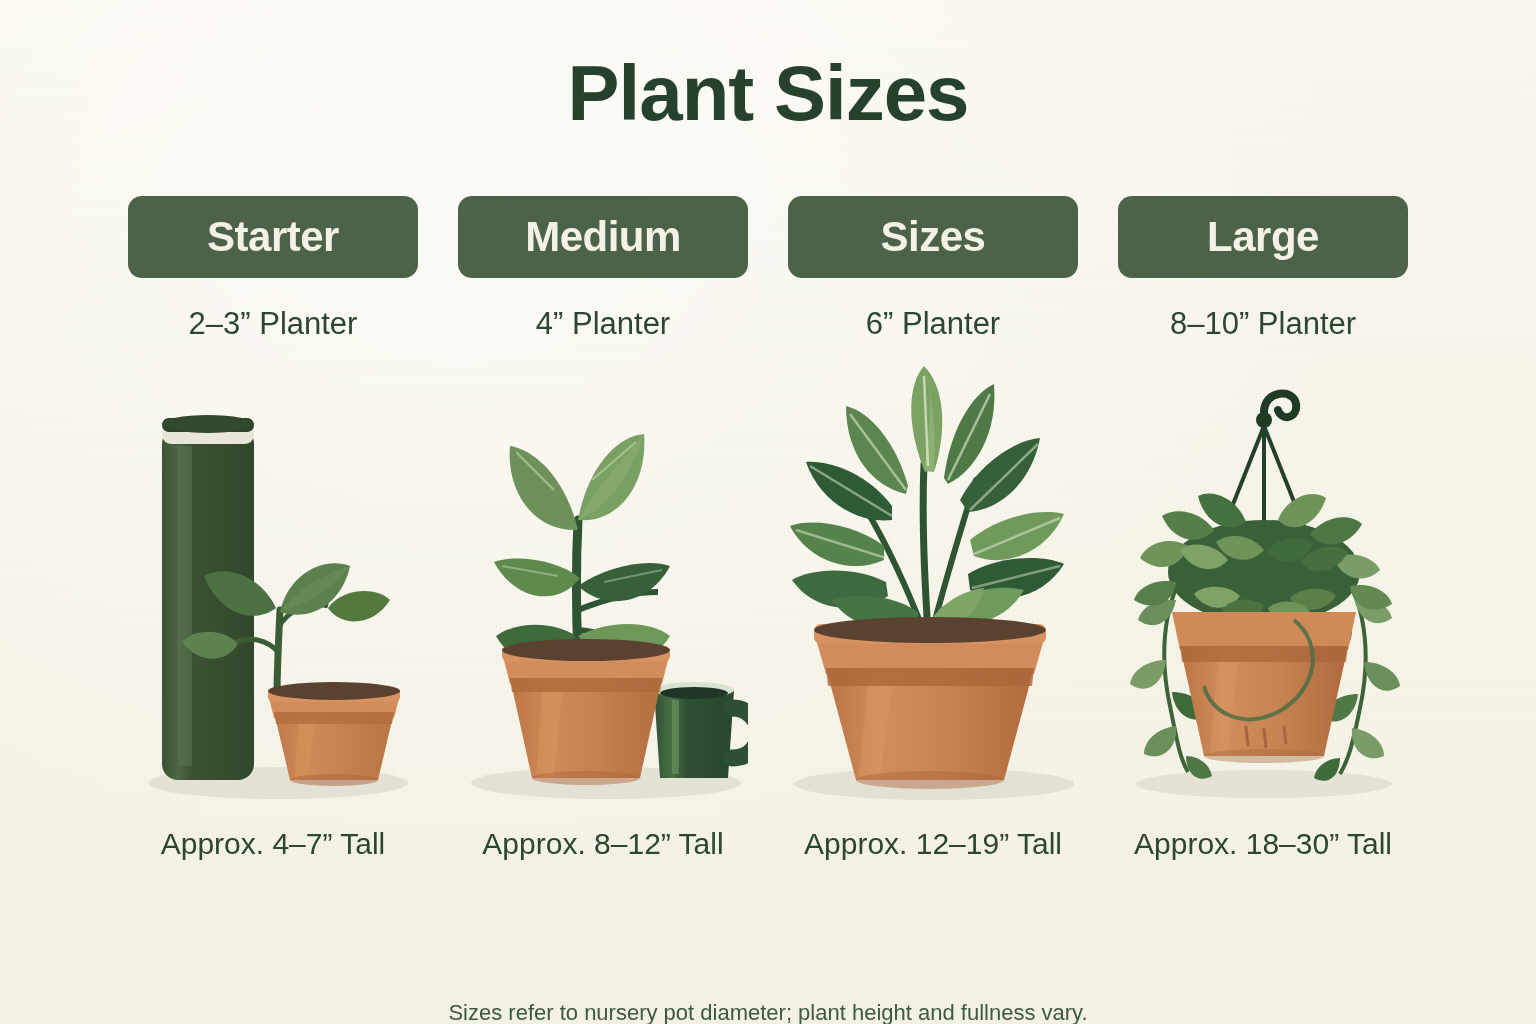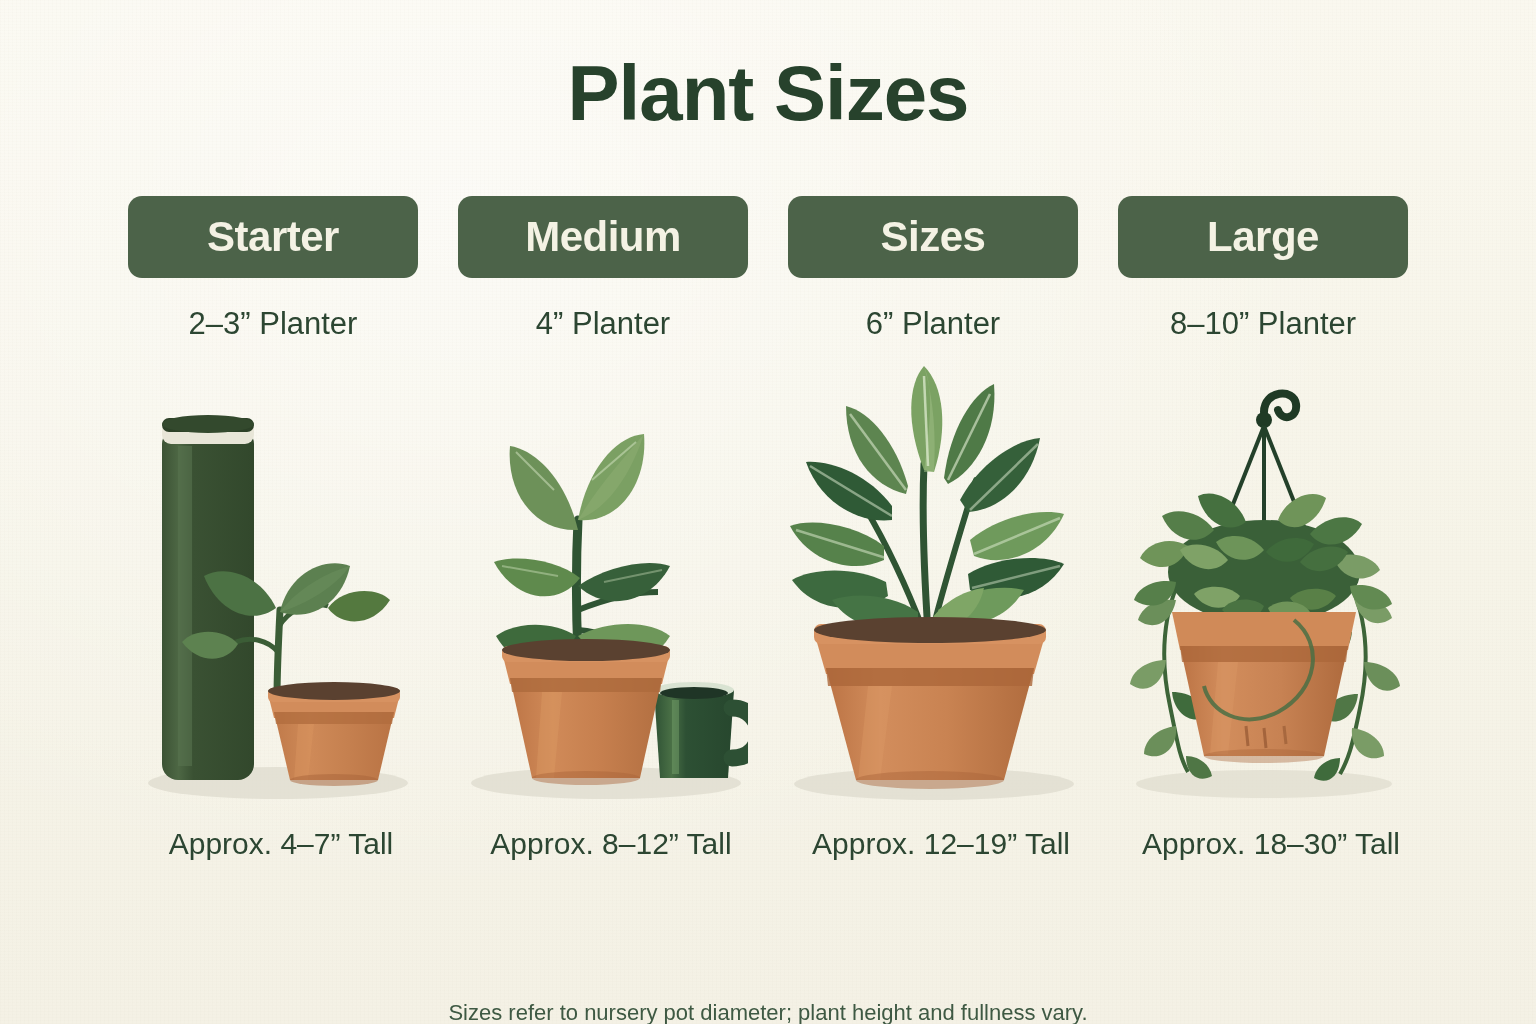--- a/index.html
+++ b/index.html
@@ -91,21 +91,21 @@
     position: absolute;
     bottom: 0;
     width: 290px;
     height: 440px;
   }
   .art svg { display: block; width: 100%; height: 100%; }
 
   #heights {
     position: absolute;
     top: 818px;
-    left: 136px;
+    left: 128px;
     width: 1280px;
     display: flex;
     justify-content: space-between;
   }
   .height-label {
     width: 290px;
     text-align: center;
     font-size: 30px;
     line-height: 1.75;
     color: #2c4632;

